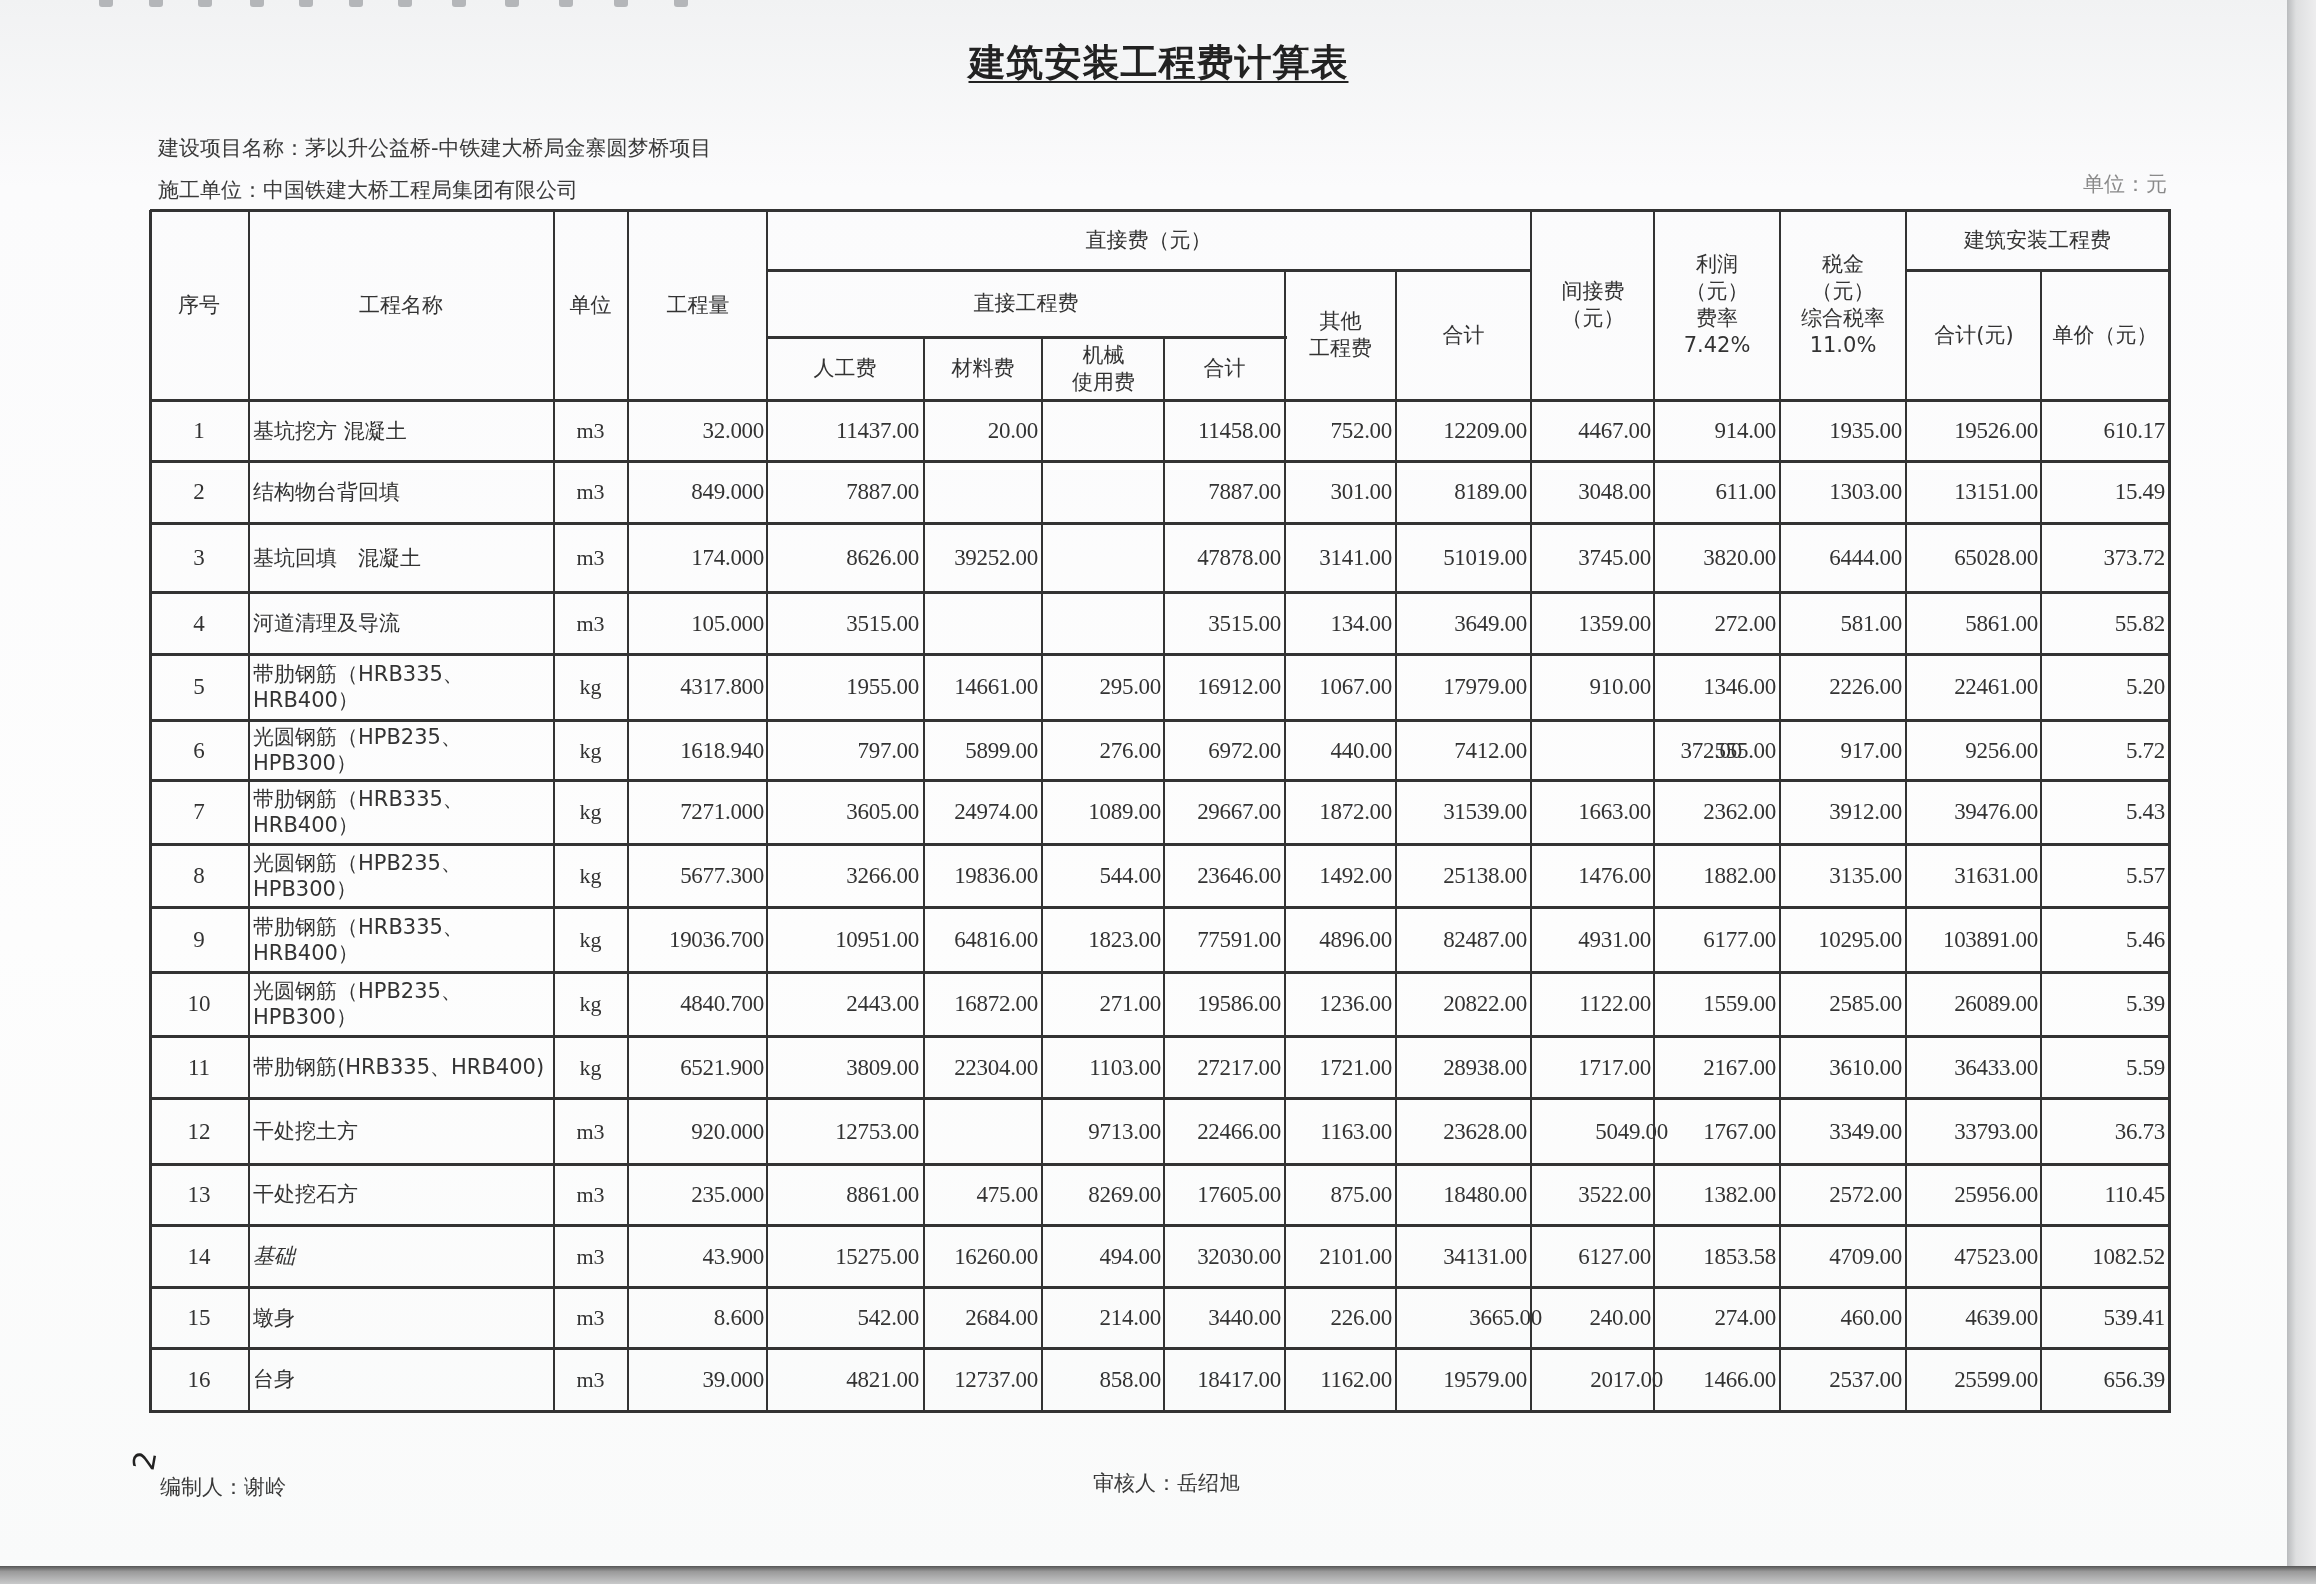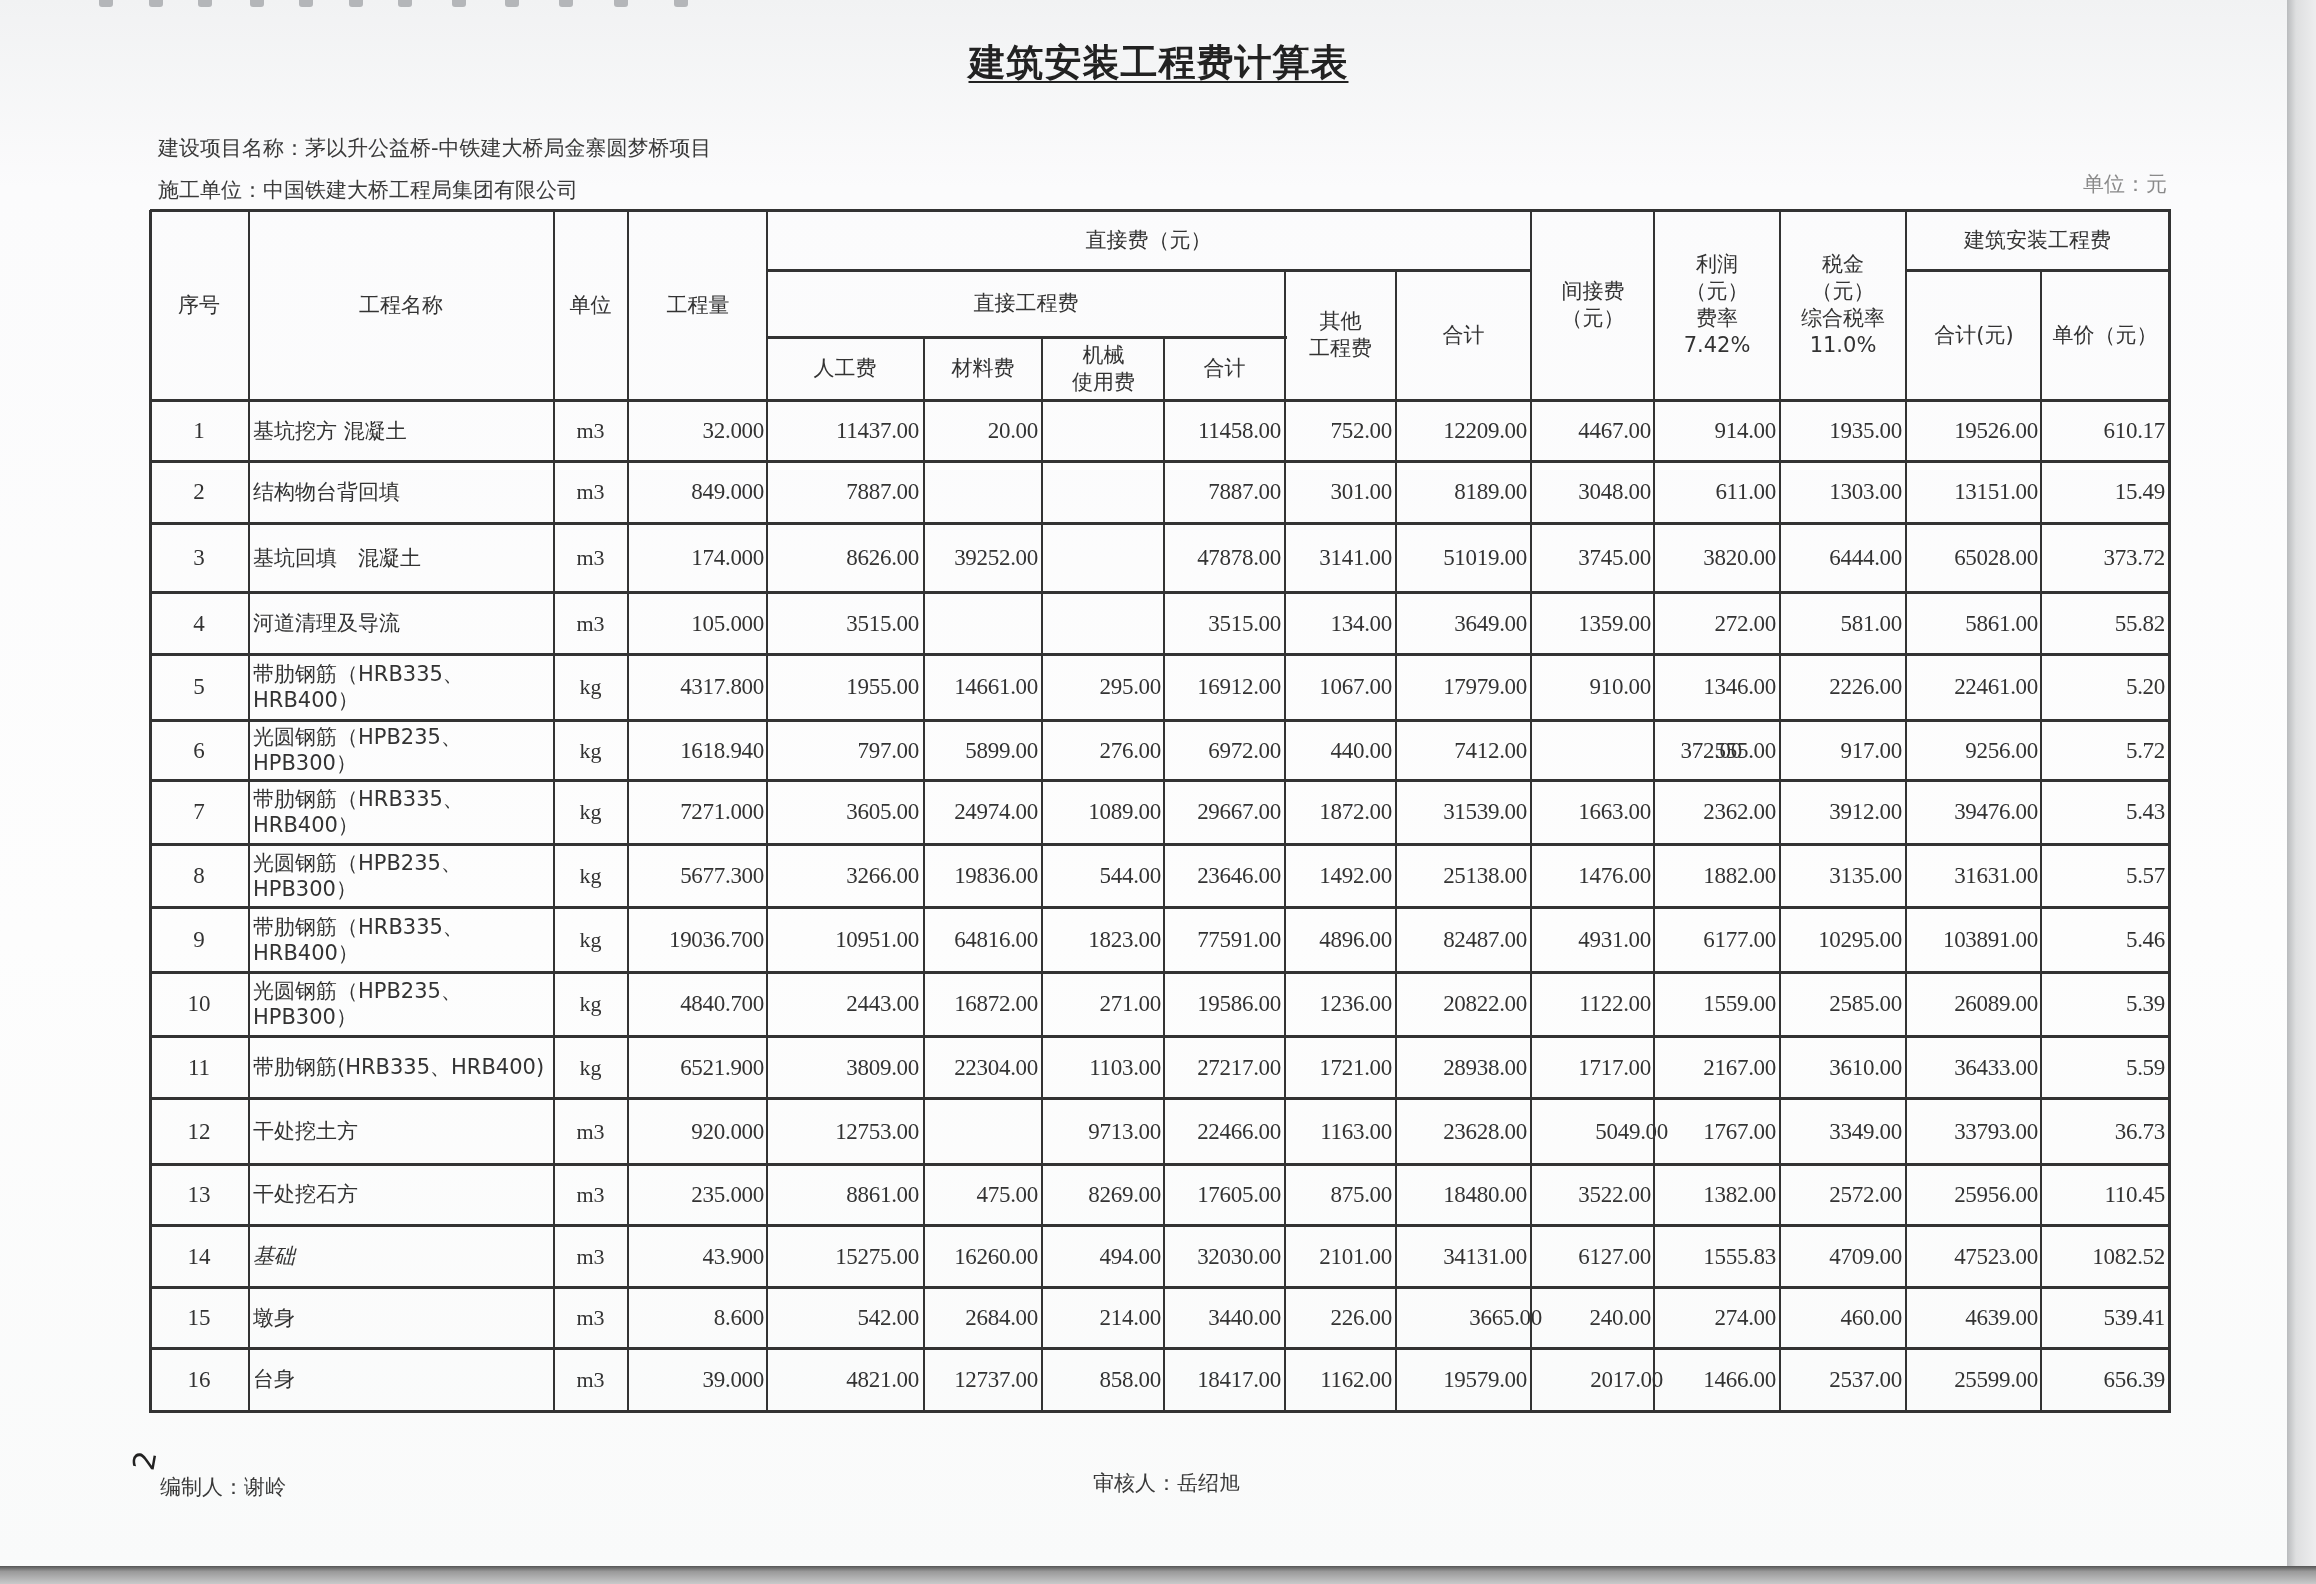--- a/index.html
+++ b/index.html
@@ -375,21 +375,21 @@
     <div class="cell name" style="left: 248px; top: 1225px; width: 268px; height: 62px; font-style: italic;">基础</div>
     <div class="cell unitc" style="left: 554px; top: 1225px; width: 73px; height: 62px;">m3</div>
     <div class="cell num" style="left: 628px; top: 1225px; width: 140px; height: 62px;">43.900</div>
     <div class="cell num" style="left: 767px; top: 1225px; width: 156px; height: 62px;">15275.00</div>
     <div class="cell num" style="left: 924px; top: 1225px; width: 118px; height: 62px;">16260.00</div>
     <div class="cell num" style="left: 1042px; top: 1225px; width: 123px; height: 62px;">494.00</div>
     <div class="cell num" style="left: 1164px; top: 1225px; width: 121px; height: 62px;">32030.00</div>
     <div class="cell num" style="left: 1285px; top: 1225px; width: 111px; height: 62px;">2101.00</div>
     <div class="cell num" style="left: 1396px; top: 1225px; width: 135px; height: 62px;">34131.00</div>
     <div class="cell num" style="left: 1531px; top: 1225px; width: 124px; height: 62px;">6127.00</div>
-    <div class="cell num" style="left: 1654px; top: 1225px; width: 126px; height: 62px;">1555.83</div>
+    <div class="cell num" style="left: 1654px; top: 1225px; width: 126px; height: 62px;">1853.58</div>
     <div class="cell num" style="left: 1780px; top: 1225px; width: 126px; height: 62px;">4709.00</div>
     <div class="cell num" style="left: 1906px; top: 1225px; width: 136px; height: 62px;">47523.00</div>
     <div class="cell num" style="left: 2041px; top: 1225px; width: 128px; height: 62px;">1082.52</div>
     <div class="hline" style="left: 150px; width: 2021px; top: 1224px;"></div>
     <div style="position: absolute; left: 150px; top: 1287px; width: 2019px; height: 61px;"></div>
     <div class="cell seq" style="left: 150px; top: 1287px; width: 98px; height: 61px;">15</div>
     <div class="cell name" style="left: 248px; top: 1287px; width: 306px; height: 61px;">墩身</div>
     <div class="cell unitc" style="left: 554px; top: 1287px; width: 73px; height: 61px;">m3</div>
     <div class="cell num" style="left: 628px; top: 1287px; width: 140px; height: 61px;">8.600</div>
     <div class="cell num" style="left: 767px; top: 1287px; width: 156px; height: 61px;">542.00</div>

